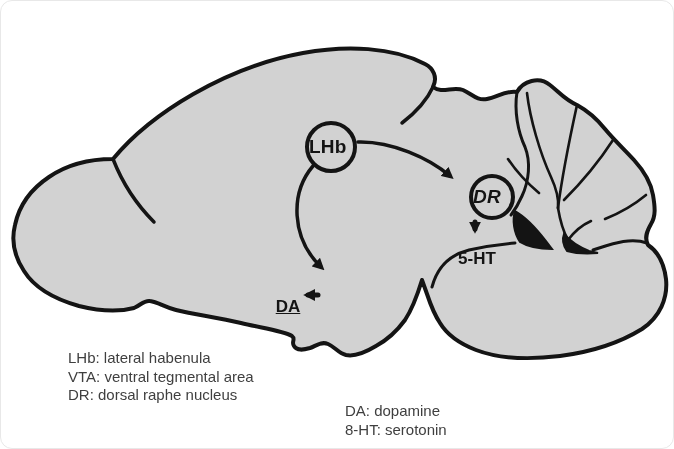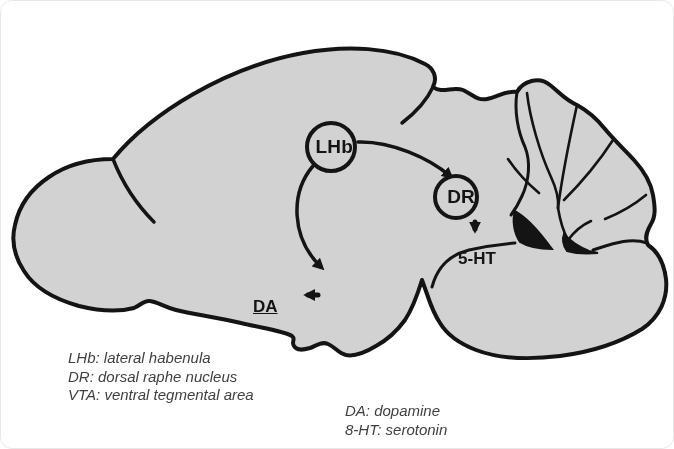--- a/index.html
+++ b/index.html
@@ -12,36 +12,36 @@
     overflow:hidden;
     box-sizing:border-box;
     font-family:"Liberation Sans",sans-serif;
   }
   .fig-svg{position:absolute;left:0;top:0;}
   .node{
     position:absolute;
     border-radius:50%;
     border:4.5px solid var(--line,#141414);
     background:var(--brain-fill,#d2d2d2);
-    display:flex;align-items:center;justify-content:flex-end;
+    display:flex;align-items:center;justify-content:flex-start;
     font-weight:bold;color:var(--line,#141414);
     letter-spacing:0.2px;
     box-sizing:border-box;
   }
   .node-lhb{left:304px;top:120px;width:52px;height:52px;font-size:19px;}
-  .node-dr{left:432px;top:173px;width:46px;height:46px;font-size:19px;}
+  .node-dr{left:468px;top:173px;width:46px;height:46px;font-size:19px;font-style:italic;}
   .node-vta{left:317px;top:270px;width:52px;height:52px;font-size:18px;}
   .nt-label{
     position:absolute;font-weight:bold;font-size:17px;
     color:var(--line,#141414);
     margin-top:12px;
   }
   .nt-serotonin{left:446px;top:236px;width:60px;text-align:center;}
-  .nt-dopamine{left:252px;top:284px;width:44px;text-align:left;text-decoration:underline;}
-  .legend{position:absolute;color:var(--text,#3f3f3f);font-size:15px;font-style:italic;}
+  .nt-dopamine{left:265px;top:284px;width:44px;text-align:center;text-decoration:underline;}
+  .legend{position:absolute;color:var(--text,#3f3f3f);font-size:15px;}
   .legend div{line-height:18.5px;}
   .legend-left{left:67px;top:348px;}
   .legend-right{left:344px;top:366px;margin-top:35px;}
 </style>
 </head>
 <body>
 
 <div class="card">
 
   <svg class="fig-svg" width="674" height="449" viewBox="0 0 674 449">
@@ -122,21 +122,21 @@
   </div>
   <div class="node node-dr">
     <span>DR</span>
   </div>
 
   <div class="nt-label nt-serotonin">5-HT</div>
   <div class="nt-label nt-dopamine">DA</div>
 
   <div class="legend legend-left">
     <div>LHb: lateral habenula</div>
+    <div>VTA: ventral tegmental area</div>
     <div>DR: dorsal raphe nucleus</div>
-    <div>VTA: ventral tegmental area</div>
   </div>
   <div class="legend legend-right">
     <div>DA: dopamine</div>
     <div>8-HT: serotonin</div>
   </div>
 
 </div>
 
 </body></html>

